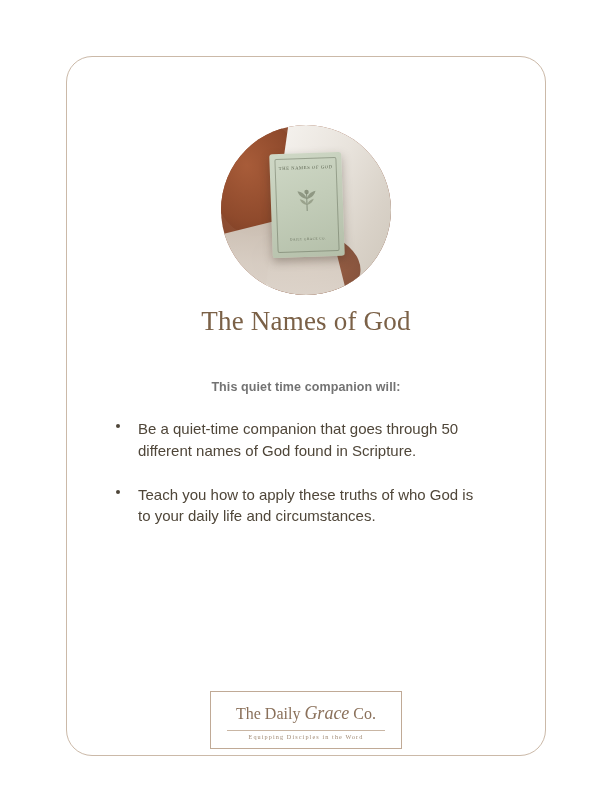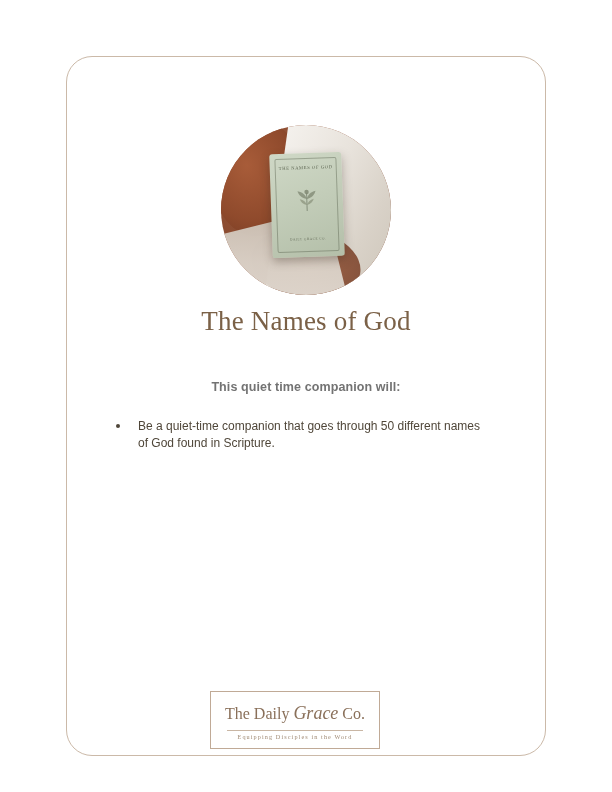--- a/index.html
+++ b/index.html
@@ -159,38 +159,38 @@
   .bullets {
     position: absolute;
     left: 112px;
     top: 418px;
     width: 370px;
   }
   .bullet {
     position: relative;
     padding-left: 26px;
     margin-bottom: 22px;
-    font-size: 12px;
+    font-size: 15px;
     line-height: 1.45;
     color: #4f4639;
   }
   .bullet-dot {
     position: absolute;
     left: 4px;
     top: 6px;
     width: 4px;
     height: 4px;
     background: #4f4639;
     border-radius: 50%;
   }
   .logo-box {
     position: absolute;
     left: 210px;
     top: 691px;
-    width: 170px;
+    width: 192px;
     height: 58px;
     border: 1px solid #c0aa96;
     box-sizing: border-box;
   }
   .logo-main {
     position: absolute;
     left: 0;
     right: 0;
     top: 11px;
     text-align: center;
@@ -253,20 +253,24 @@
 
   <div class="title">The Names of God</div>
 
   <div class="subtitle">This quiet time companion will:</div>
 
   <div class="bullets">
     <div class="bullet">
       <span class="bullet-dot"></span>
       <span>Be a quiet-time companion that goes through 50 different names of God found in Scripture.</span>
     </div>
+    <div class="bullet">
+      <span class="bullet-dot"></span>
+      <span>Teach you how to apply these truths of who God is to your daily life and circumstances.</span>
+    </div>
   </div>
 
   <div class="logo-box">
     <div class="logo-main"><span>The Daily </span><span class="script">Grace</span><span> Co.</span></div>
     <div class="logo-rule"></div>
     <div class="logo-sub">Equipping Disciples in the Word</div>
   </div>
 
 </div>
 

